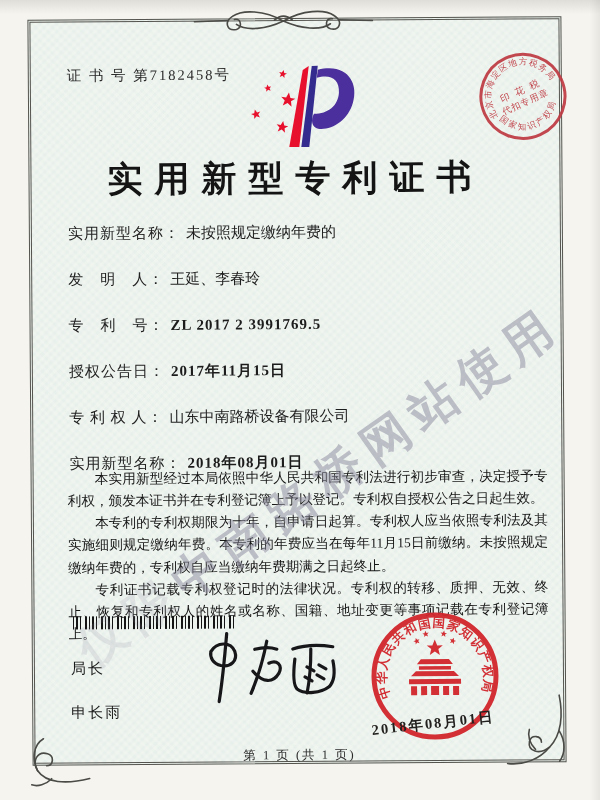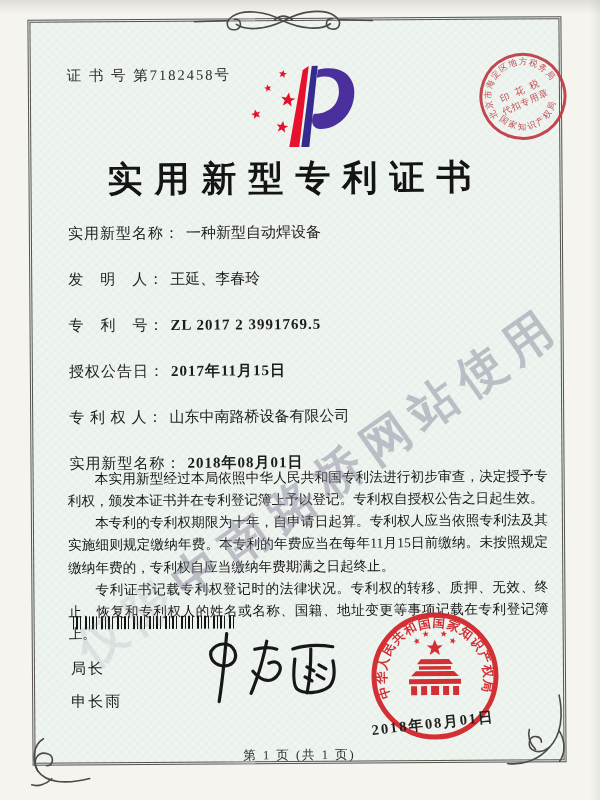--- a/index.html
+++ b/index.html
@@ -62,21 +62,21 @@
     position:absolute;left:38px;top:594px;width:163px;height:13px;
     background:
       repeating-linear-gradient(90deg,#141414 0 1.5px,rgba(0,0,0,0) 1.5px 3px,
         #141414 3px 5.5px,rgba(0,0,0,0) 5.5px 7.5px,
         #141414 7.5px 8.5px,rgba(0,0,0,0) 8.5px 12px,
         #141414 12px 14.5px,rgba(0,0,0,0) 14.5px 16px);
   }
 
   .director{position:absolute;left:36px;top:637px;font-size:15px;
     font-family:"Liberation Sans","DejaVu Sans",sans-serif;color:#1a1a1a;letter-spacing:2px;}
-  .director .d-name{margin-top:14px;}
+  .director .d-name{margin-top:25px;}
 
   .signature{position:absolute;left:162px;top:606px;}
   .signature path{stroke:#17171a;stroke-width:3.2;fill:none;stroke-linecap:round;stroke-linejoin:round;}
 
   .seal{position:absolute;left:330px;top:586px;z-index:4;opacity:.95;}
   .seal text{fill:#d1262c;font-family:"Liberation Serif",serif;}
   .seal .red{fill:#d1262c;}
 
   .seal-date{
     position:absolute;left:336px;top:694px;z-index:6;
@@ -150,21 +150,21 @@
       <textPath href="#ts-bot">国家知识产权局</textPath>
     </text>
     <text x="55" y="52" font-size="9.5" text-anchor="middle" letter-spacing="2">印 花 税</text>
     <text x="55" y="64" font-size="9" text-anchor="middle" letter-spacing="1">代扣专用章</text>
   </svg>
 
   <h1 class="title">实用新型专利证书</h1>
 
   <div class="fields">
     <div class="field-row">
-      <span class="flabel">实用新型名称：</span><span class="fvalue v-sans">一种新型自动焊设备</span>
+      <span class="flabel">实用新型名称：</span><span class="fvalue v-sans">未按照规定缴纳年费的</span>
     </div>
     <div class="field-row">
       <span class="flabel">发　明　人：</span><span class="fvalue v-sans">王延、李春玲</span>
     </div>
     <div class="field-row">
       <span class="flabel">专　利　号：</span><span class="fvalue v-serif">ZL 2017 2 3991769.5</span>
     </div>
     <div class="field-row">
       <span class="flabel">授权公告日：</span><span class="fvalue v-serif">2017年11月15日</span>
     </div>

